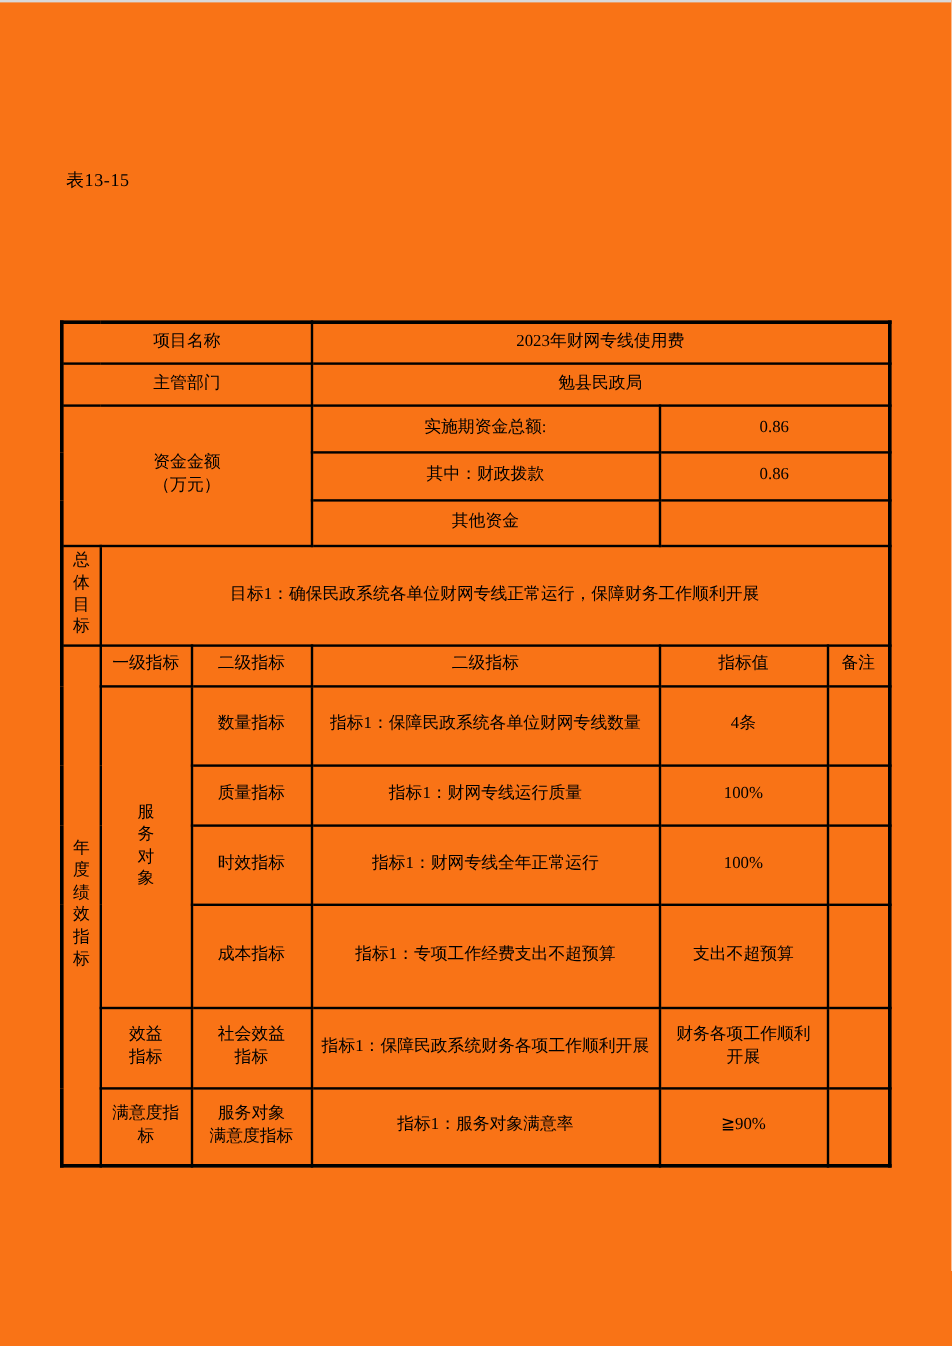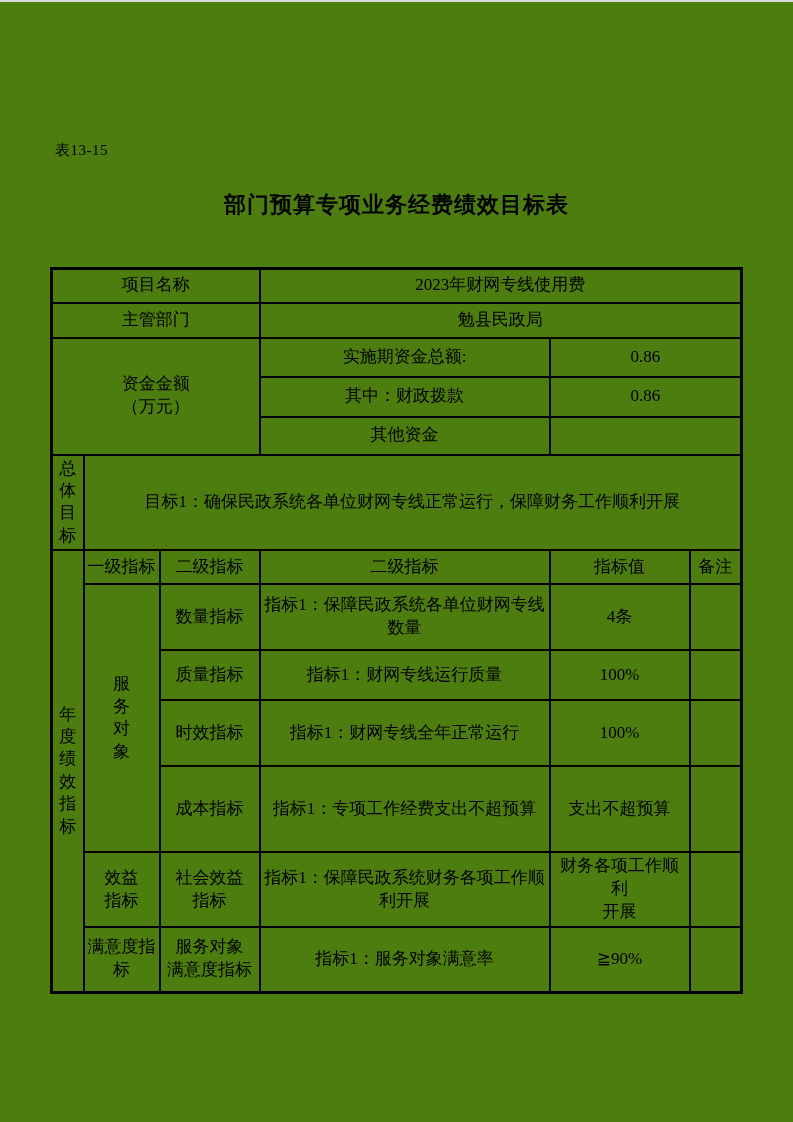--- a/index.html
+++ b/index.html
@@ -1,41 +1,41 @@
 <!DOCTYPE html>
 <html><head>
 <meta charset="utf-8">
 <title>部门预算专项业务经费绩效目标表</title>
 <style>
   html,body{margin:0;padding:0;background:#ffffff;}
   .page{
     position:relative;
     width:793px;height:1122px;
-    background:#4d7c0f;
+    background:#f97316;
     font-family:"Liberation Serif","DejaVu Serif",serif;
     color:#000000;
     overflow:hidden;
   }
   .scan-edge{position:absolute;top:0;left:0;width:793px;height:2px;background:#d9d9d9;}
   .table-label{
     position:absolute;left:55px;top:141px;
     font-size:15px;letter-spacing:0.5px;
   }
   .doc-title{
     position:absolute;left:0;top:190px;width:793px;
     margin:0;text-align:center;
     font-size:22px;font-weight:bold;letter-spacing:1px;
   }
   table.grid{
     position:absolute;left:50px;top:267px;
     width:690px;
     border-collapse:collapse;
     table-layout:fixed;
     border:3px solid #000;
-    font-size:17px;
+    font-size:14px;
   }
   table.grid td{
     border:2px solid #000;
     padding:2px 3px;
     vertical-align:middle;
     line-height:1.35;
     overflow:hidden;
   }
   .c{text-align:center;}
   .left{text-align:center;}
@@ -64,21 +64,20 @@
   tr.h-d6{height:65px;}
 </style>
 </head>
 <body>
 
 <div class="page">
   <div class="scan-edge"></div>
 
   <div class="table-label">表13-15</div>
 
-  <h1 class="doc-title">部门预算专项业务经费绩效目标表</h1>
 
   <table class="grid">
     <colgroup>
       <col style="width:32px">
         <col style="width:76px">
         <col style="width:100px">
       <col style="width:290px">
         <col style="width:140px">
         <col style="width:52px">
     </colgroup>

